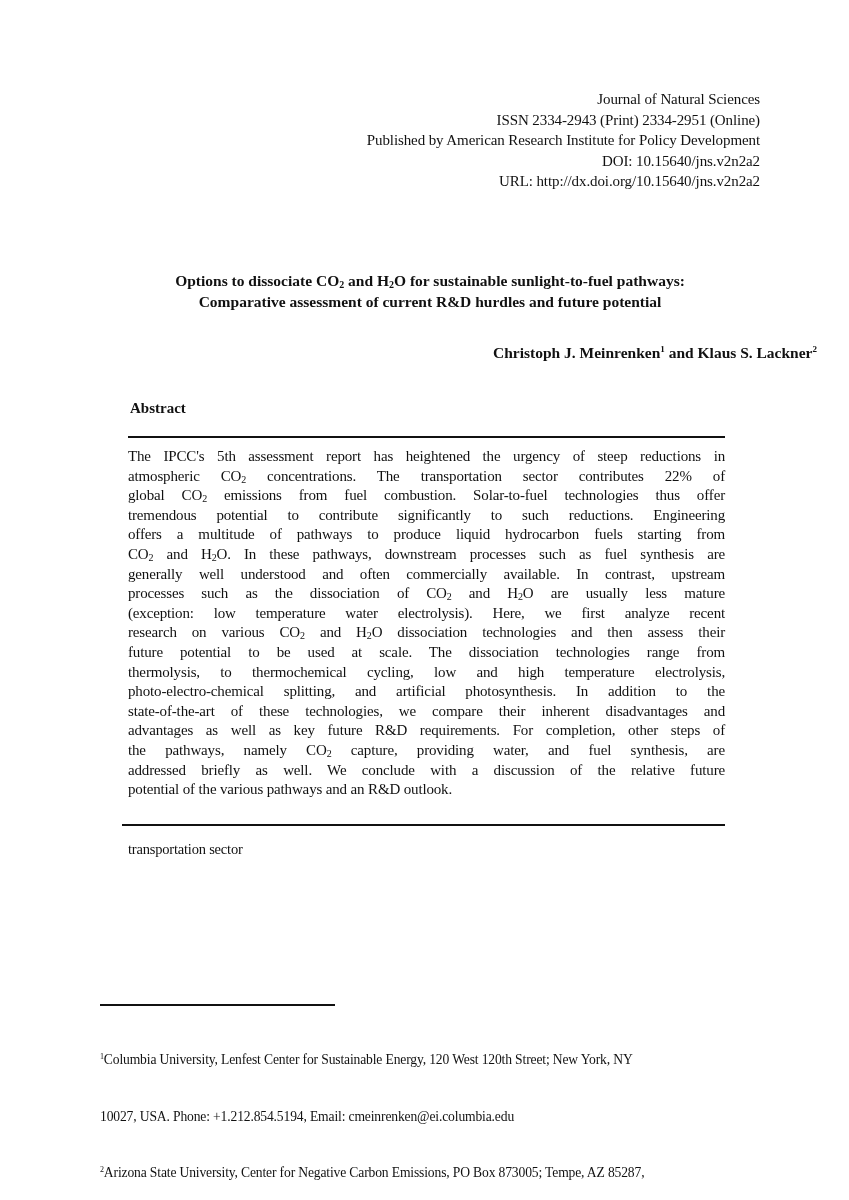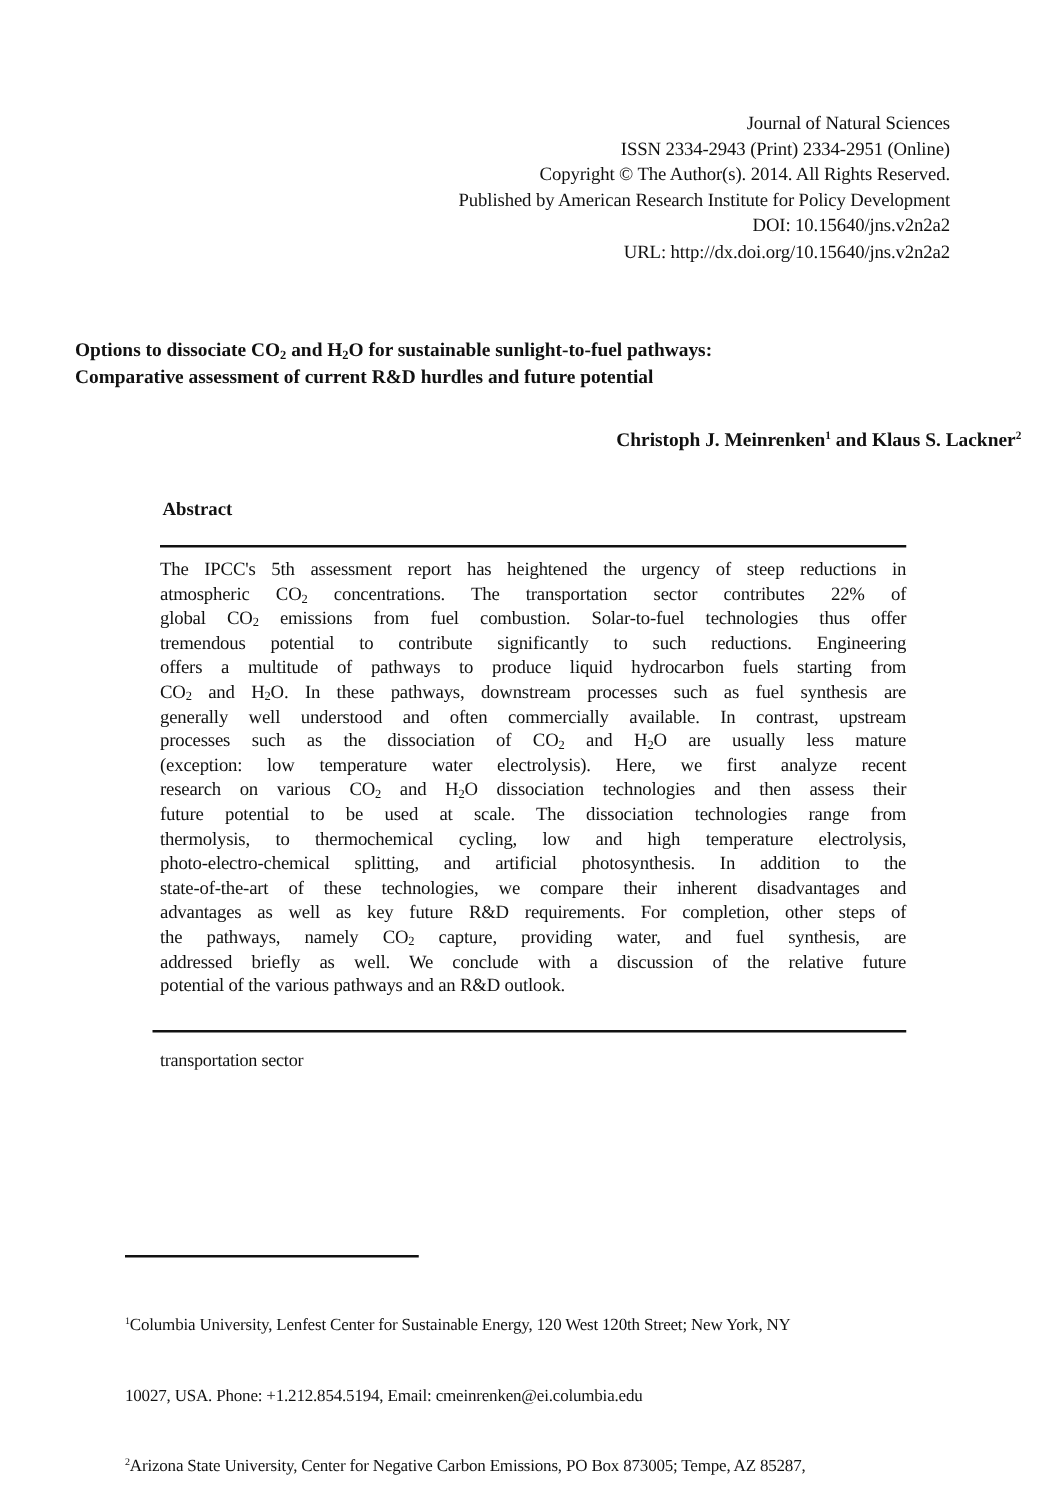--- a/index.html
+++ b/index.html
@@ -24,20 +24,21 @@
       line-height: 20.5px;
       letter-spacing: -0.1px;
     }
     .header-block div { white-space: nowrap; }
 
     .title-block {
       position: absolute;
       left: 60px;
       width: 740px;
       top: 270px;
+      text-align: center;
       font-weight: bold;
       font-size: 15.5px;
       line-height: 21px;
     }
     .title-block div { white-space: nowrap; }
 
     .authors {
       position: absolute;
       left: 77px;
       width: 740px;
@@ -116,21 +117,20 @@
     }
     .footnotes div { white-space: nowrap; margin-top: 36px; }
     .footnotes sup { font-size: 8px; vertical-align: 5px; line-height: 0; }
   </style>
 </head>
 <body>
 
 <div class="header-block">
   <div>Journal of Natural Sciences</div>
   <div>ISSN 2334-2943 (Print) 2334-2951 (Online)</div>
-  <div>Copyright © The Author(s). 2014. All Rights Reserved.</div>
   <div>Published by American Research Institute for Policy Development</div>
   <div>DOI: 10.15640/jns.v2n2a2</div>
   <div>URL: http://dx.doi.org/10.15640/jns.v2n2a2</div>
 </div>
 
 <div class="title-block">
   <div><span>Options to dissociate CO</span><sub class="chem">2</sub><span> and H</span><sub class="chem">2</sub><span>O for sustainable sunlight-to-fuel pathways:</span></div>
   <div>Comparative assessment of current R&amp;D hurdles and future potential</div>
 </div>
 

